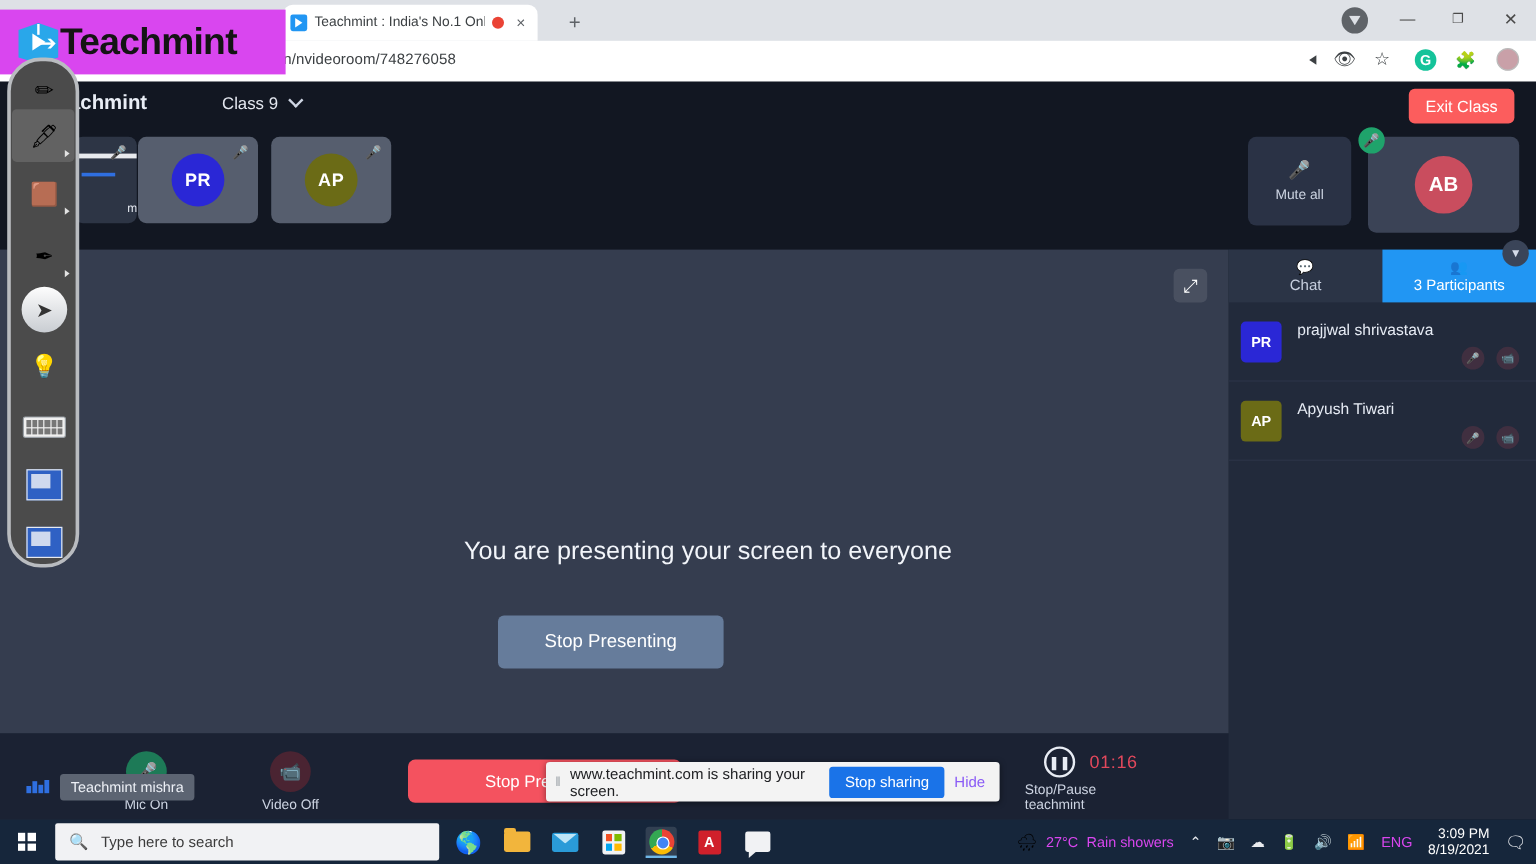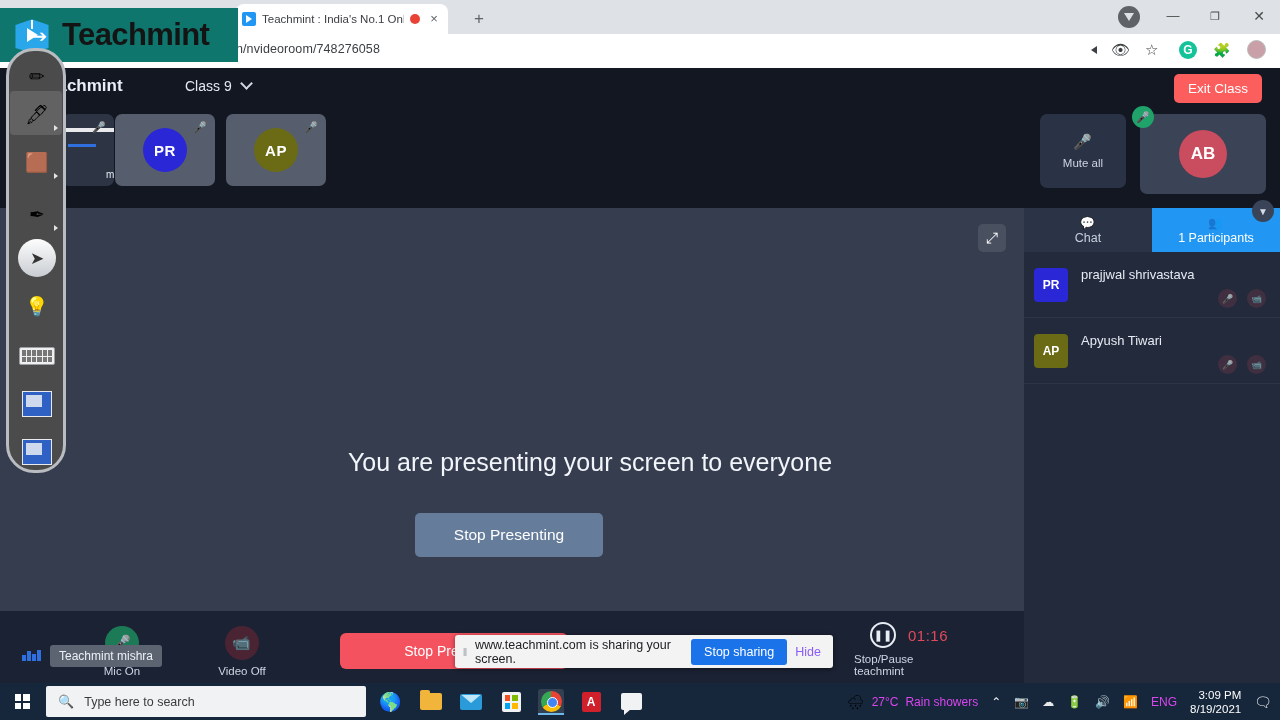--- a/index.html
+++ b/index.html
@@ -98,22 +98,22 @@
   }
   .oi-puzzle { font-size: 14px; color: #3c4043; line-height: 18px; }
   .oi-avatar {
     width: 19px; height: 19px; border-radius: 50%;
     background: #c9a0a8; border: 1px solid #bbb;
   }
 
   
   .logo-overlay {
     position: absolute; left: 0; top: 8px; width: 238px; height: 54px;
-    background: #0f766e; display: flex; align-items: center;
-    padding-left: 14px; gap: 12px; z-index: 40;
+    background: #d946ef; display: flex; align-items: center;
+    padding-left: 14px; gap: 0; z-index: 40;
   }
   .logo-mark { width: 36px; height: 36px; position: relative; }
   .logo-book {
     position: absolute; inset: 0; background: #29a7ea;
     clip-path: polygon(50% 6%, 96% 22%, 96% 86%, 50% 100%, 4% 86%, 4% 22%);
   }
   .logo-play {
     position: absolute; left: 13px; top: 11px;
     border-left: 11px solid #fff;
     border-top: 7px solid transparent; border-bottom: 7px solid transparent;
@@ -225,21 +225,21 @@
     background: #353d4f;
   }
   .expand-btn {
     position: absolute; right: 18px; top: 16px; width: 28px; height: 28px;
     background: rgba(255,255,255,.10); border-radius: 5px; cursor: pointer;
     display: flex; align-items: center; justify-content: center;
     color: #fff; font-size: 15px;
   }
   .stage-msg {
     position: absolute; left: 0; top: 240px; width: 1180px;
-    text-align: center; font-size: 25px; color: #f2f5fa;
+    text-align: center; font-size: 21px; color: #f2f5fa;
   }
   .stop-presenting {
     position: absolute; left: 415px; top: 305px; width: 188px; height: 44px;
     background: #667c9b; color: #ffffff; font-size: 15.5px;
     border: none; border-radius: 5px; cursor: pointer;
   }
 
   
   .ctrl-bar {
     position: absolute; left: 0; bottom: 0; width: 1024px; height: 72px;
@@ -607,21 +607,21 @@
     </div>
 
     <div class="side-panel">
       <div class="panel-tabs">
         <div class="ptab">
           <span class="ptab-ic">💬</span>
           <span>Chat</span>
         </div>
         <div class="ptab active">
           <span class="ptab-ic">👥</span>
-          <span>1 Participants</span>
+          <span>3 Participants</span>
         </div>
         <div class="panel-collapse">▼</div>
       </div>
 
       <div class="prow">
         <span class="prow-av pav-pr">PR</span>
         <span class="prow-name">prajjwal shrivastava</span>
         <span class="prow-actions">
           <span class="pact">🎤</span>
           <span class="pact">📹</span>

